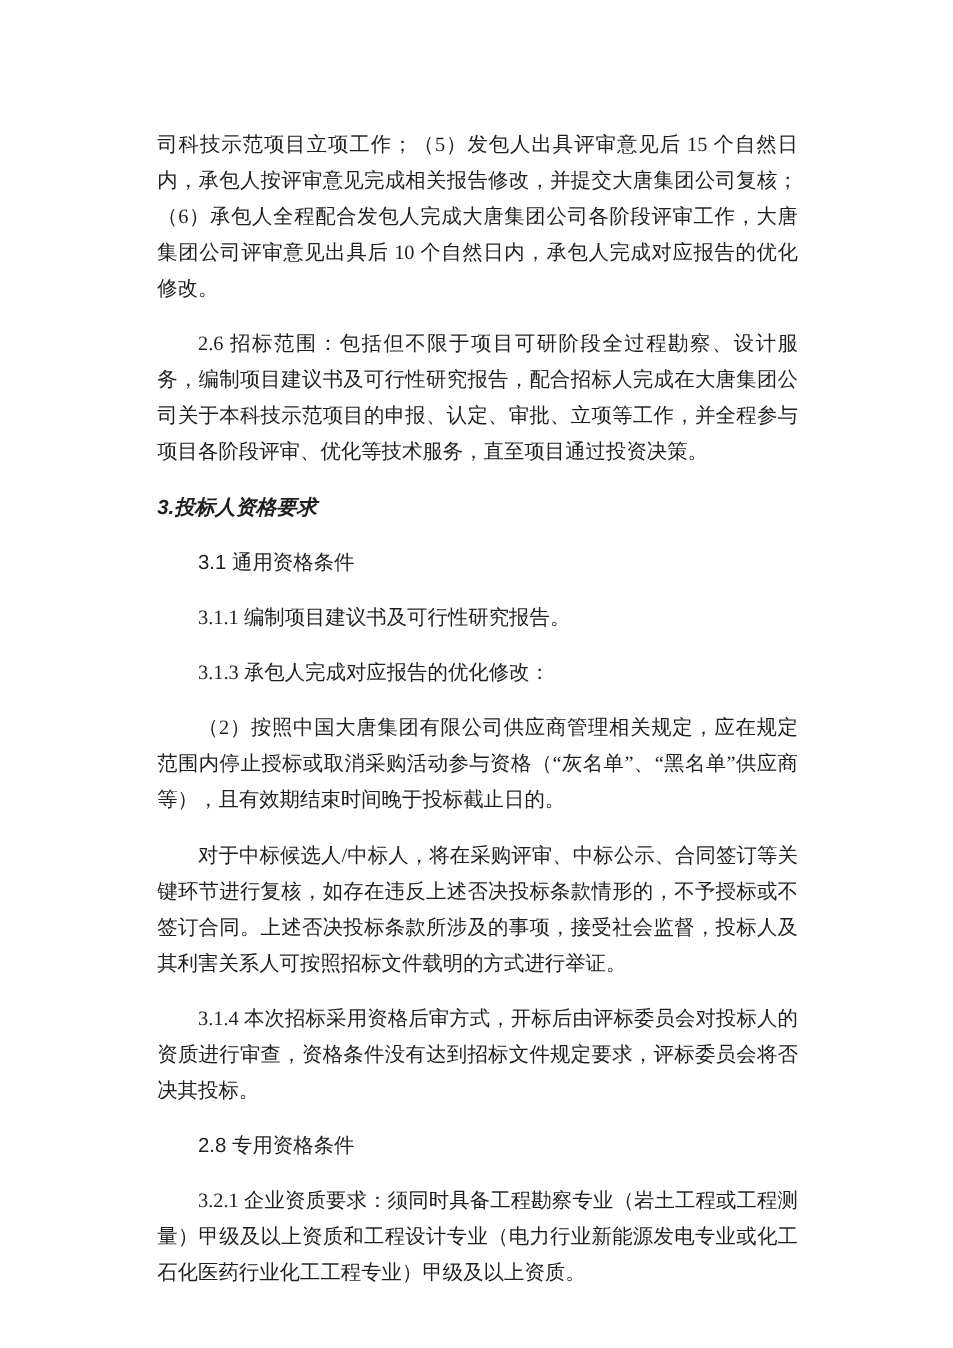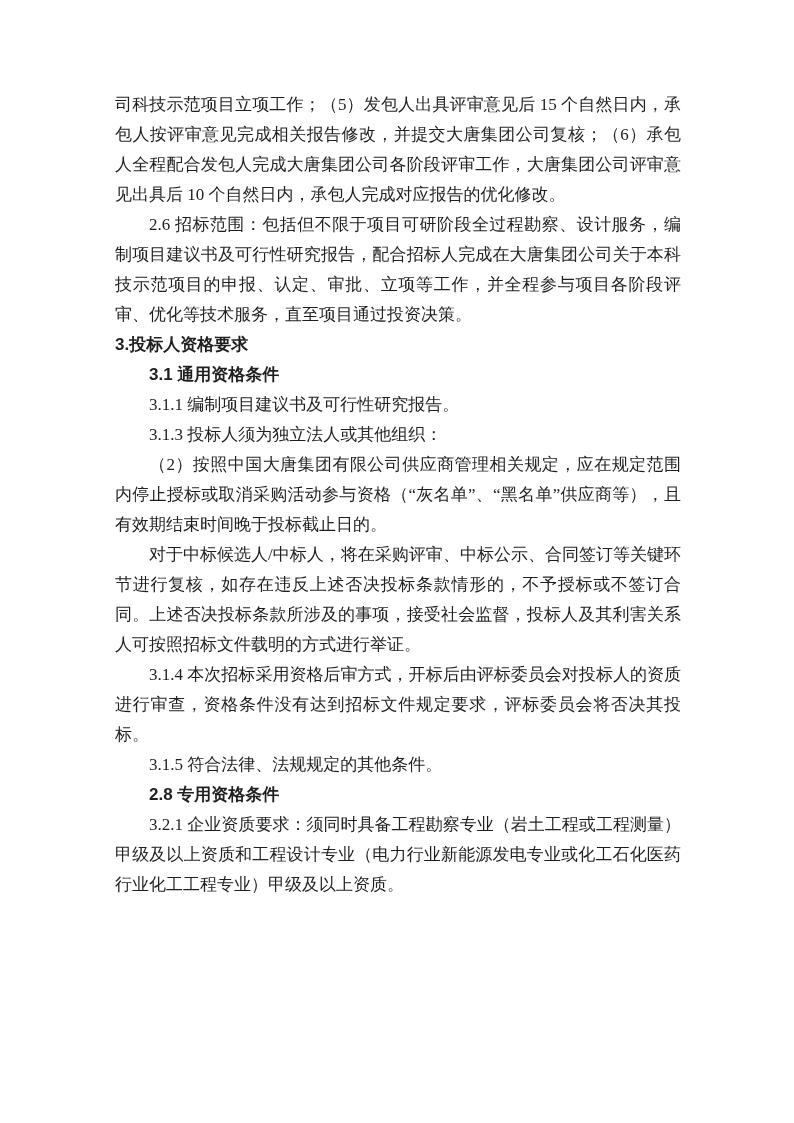--- a/index.html
+++ b/index.html
@@ -13,67 +13,67 @@
     height: 1123px;
     margin: 0 auto;
     background: #ffffff;
     box-sizing: border-box;
     padding: 90px 113px 0 115px;
     overflow: hidden;
     font-family: "Liberation Serif", "DejaVu Serif", serif;
     color: #1f1f1f;
   }
   .doc-page p {
-    margin: 0;
+    margin: 16px;
     font-size: 17px;
     line-height: 30px;
     text-align: justify;
     word-break: break-all;
   }
   .para-indent {
     text-indent: 2em;
   }
   .para-noindent {
     text-indent: 0;
   }
   .heading-major {
     font-family: "Liberation Sans", "DejaVu Sans", sans-serif;
     font-weight: bold;
     text-indent: 0;
     text-align: left;
+    font-style: italic;
   }
   .heading-sub {
     font-family: "Liberation Sans", "DejaVu Sans", sans-serif;
-    font-weight: bold;
+    font-weight: normal;
     text-indent: 2em;
     text-align: left;
   }
 </style>
 </head>
 <body>
 
 <div class="doc-page">
   <p class="para-noindent">司科技示范项目立项工作；（5）发包人出具评审意见后 15 个自然日内，承包人按评审意见完成相关报告修改，并提交大唐集团公司复核；（6）承包人全程配合发包人完成大唐集团公司各阶段评审工作，大唐集团公司评审意见出具后 10 个自然日内，承包人完成对应报告的优化修改。</p>
 
   <p class="para-indent">2.6 招标范围：包括但不限于项目可研阶段全过程勘察、设计服务，编制项目建议书及可行性研究报告，配合招标人完成在大唐集团公司关于本科技示范项目的申报、认定、审批、立项等工作，并全程参与项目各阶段评审、优化等技术服务，直至项目通过投资决策。</p>
 
   <p class="heading-major">3.投标人资格要求</p>
 
   <p class="heading-sub">3.1 通用资格条件</p>
 
   <p class="para-indent">3.1.1 编制项目建议书及可行性研究报告。</p>
 
 
-  <p class="para-indent">3.1.3 投标人须为独立法人或其他组织：</p>
+  <p class="para-indent">3.1.3 承包人完成对应报告的优化修改：</p>
 
 
   <p class="para-indent">（2）按照中国大唐集团有限公司供应商管理相关规定，应在规定范围内停止授标或取消采购活动参与资格（“灰名单”、“黑名单”供应商等），且有效期结束时间晚于投标截止日的。</p>
 
   <p class="para-indent">对于中标候选人/中标人，将在采购评审、中标公示、合同签订等关键环节进行复核，如存在违反上述否决投标条款情形的，不予授标或不签订合同。上述否决投标条款所涉及的事项，接受社会监督，投标人及其利害关系人可按照招标文件载明的方式进行举证。</p>
 
   <p class="para-indent">3.1.4 本次招标采用资格后审方式，开标后由评标委员会对投标人的资质进行审查，资格条件没有达到招标文件规定要求，评标委员会将否决其投标。</p>
 
-  <p class="para-indent">3.1.5 符合法律、法规规定的其他条件。</p>
 
   <p class="heading-sub">2.8 专用资格条件</p>
 
   <p class="para-indent">3.2.1 企业资质要求：须同时具备工程勘察专业（岩土工程或工程测量）甲级及以上资质和工程设计专业（电力行业新能源发电专业或化工石化医药行业化工工程专业）甲级及以上资质。</p>
 </div>
 
 </body></html>

